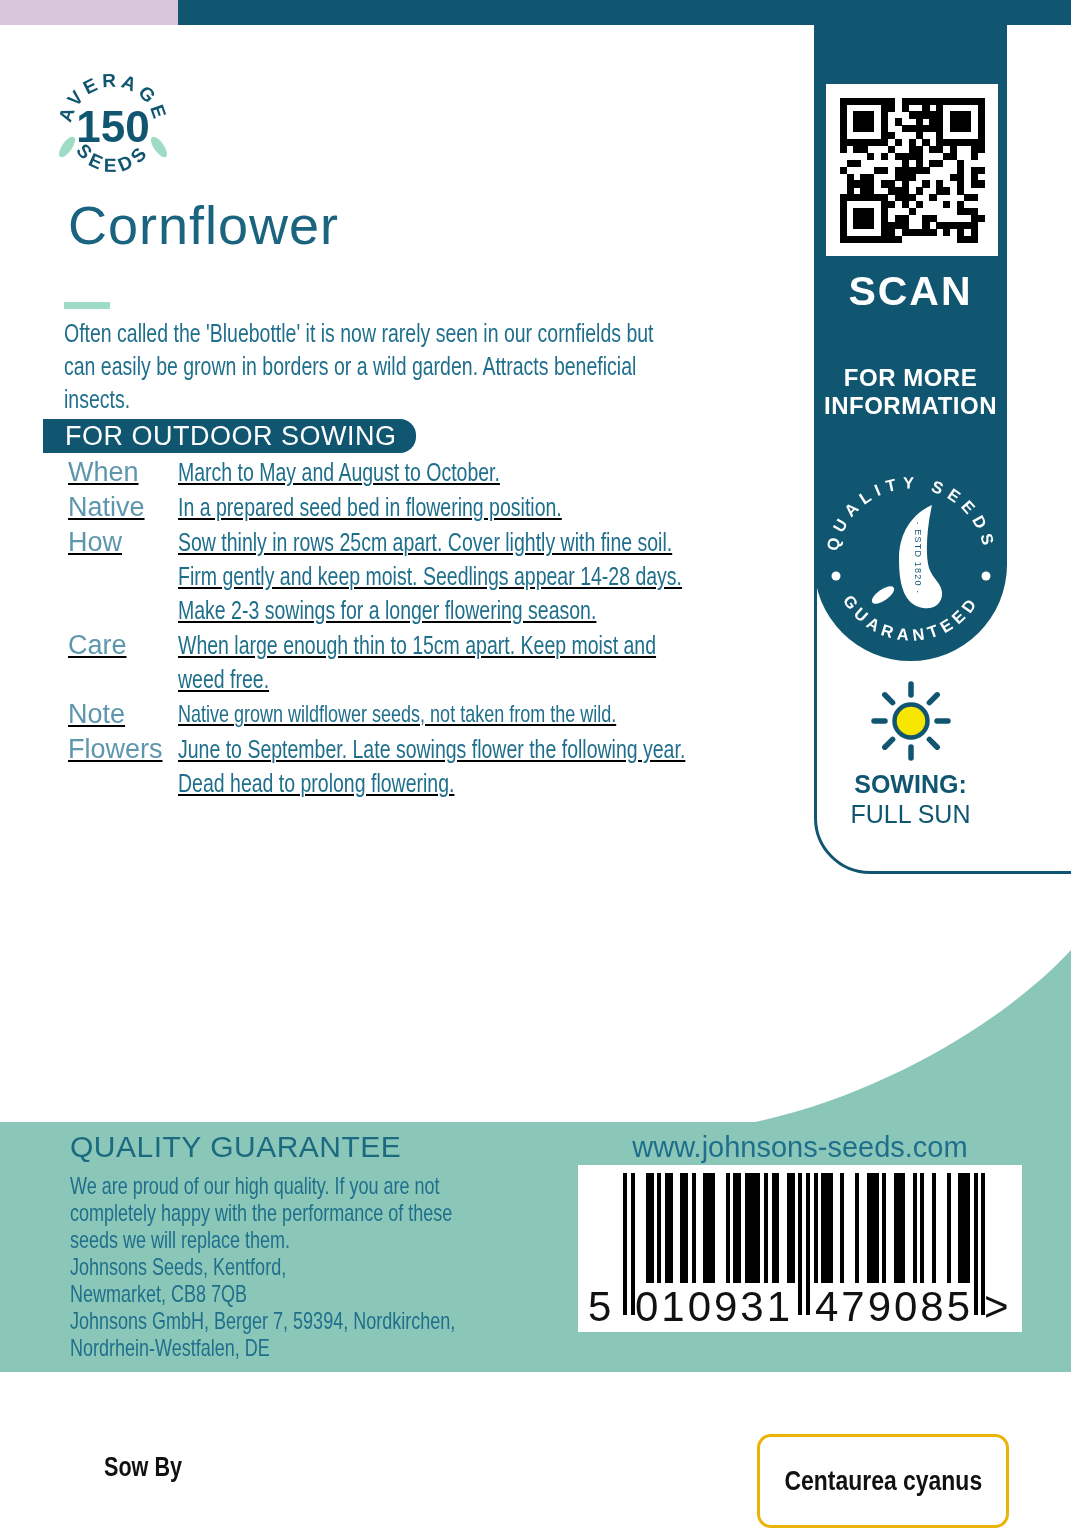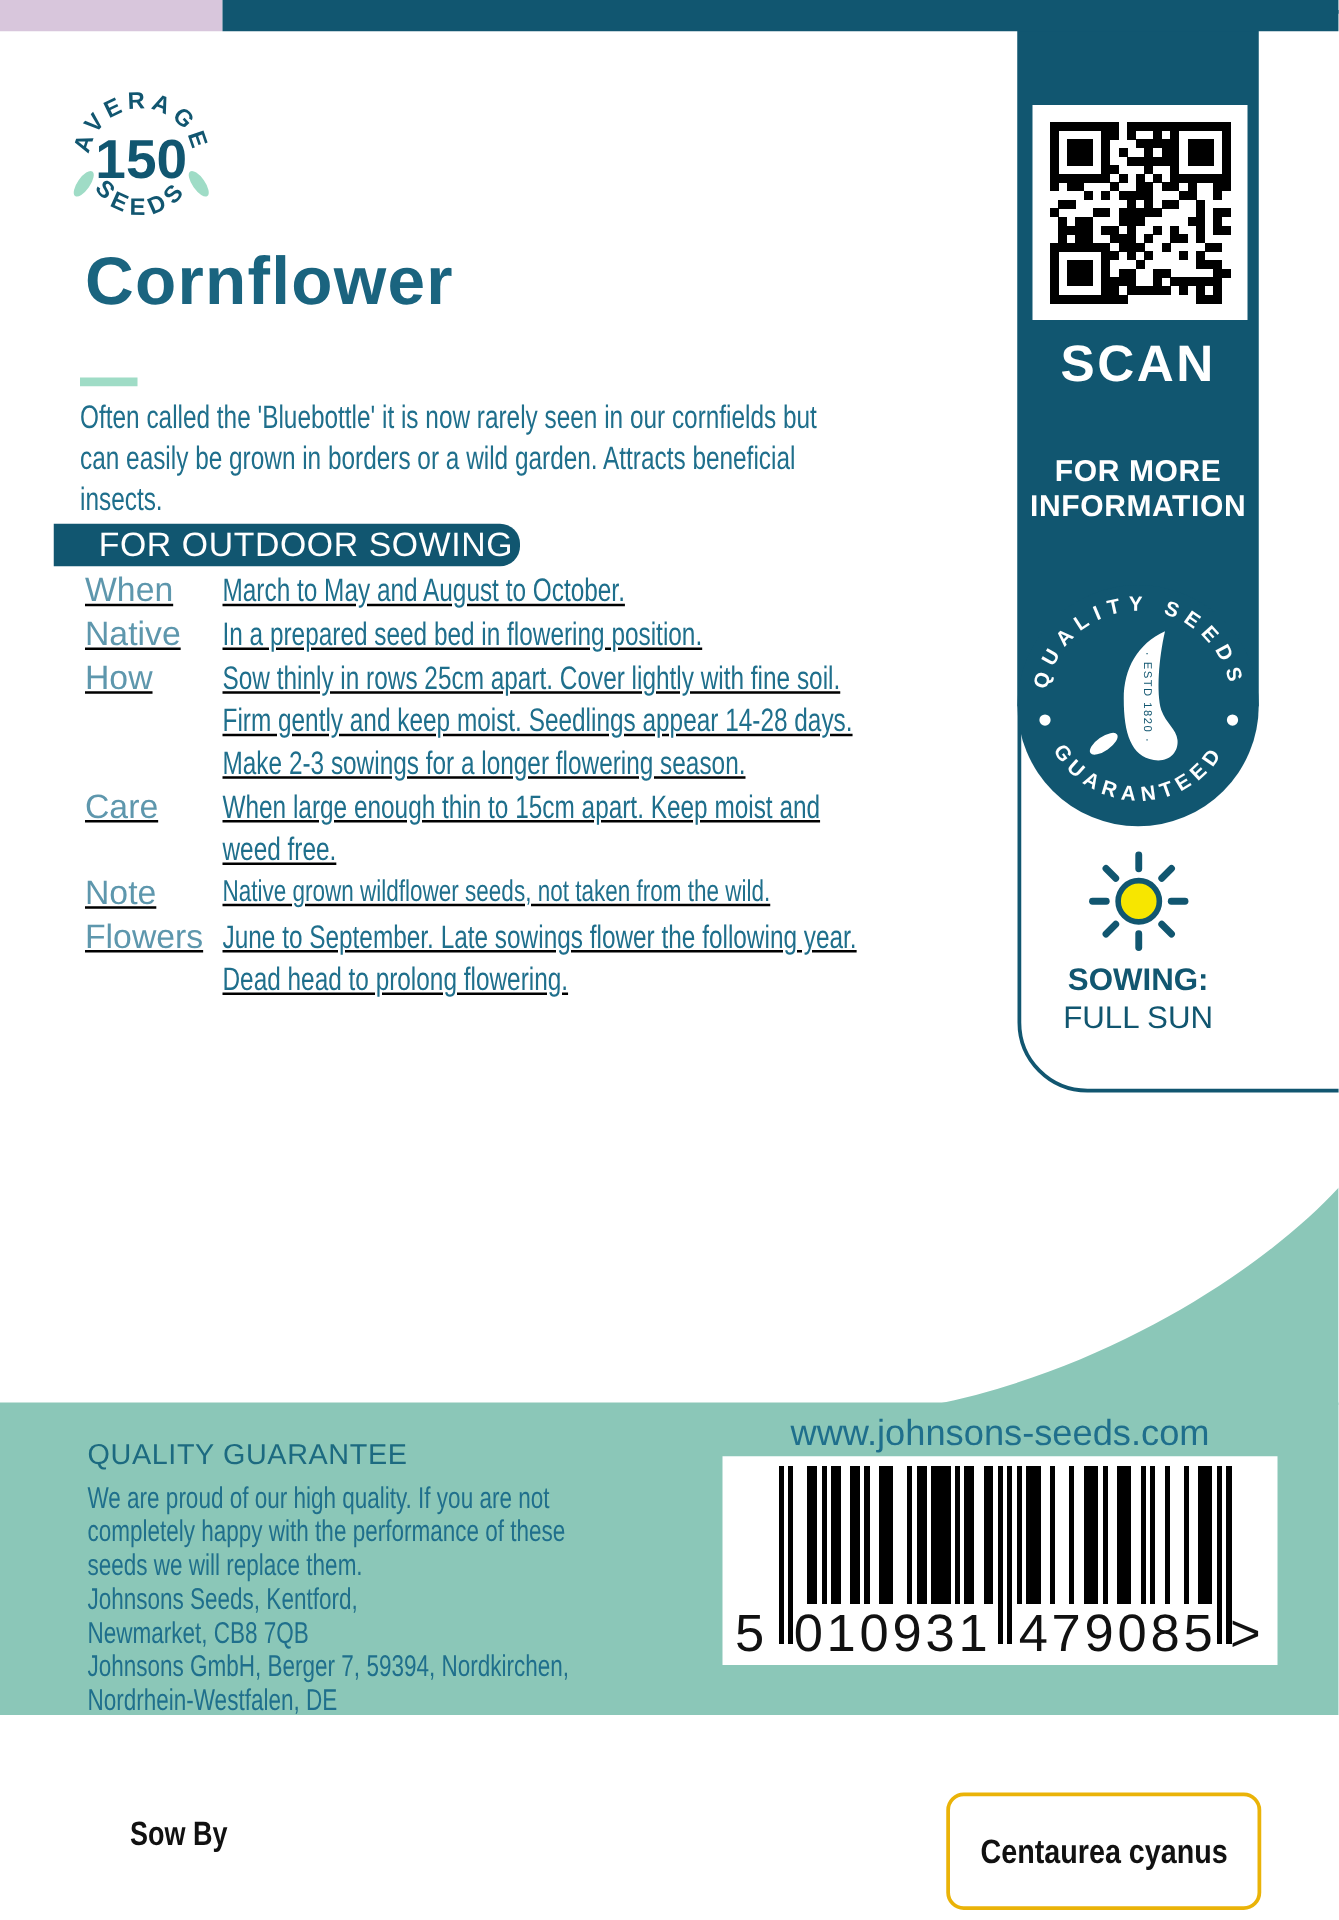--- a/index.html
+++ b/index.html
@@ -9,26 +9,26 @@
   .nw{white-space:nowrap;}
   .narrow{transform:scaleX(.75);transform-origin:0 0;white-space:nowrap;}
   .narrow8{transform:scaleX(.8);transform-origin:0 0;white-space:nowrap;}
 
   
   #bar-lav{left:0;top:0;width:178px;height:25px;background:#D8C6DC;z-index:6;}
   #bar-dark{left:178px;top:0;width:893px;height:25px;background:#115670;z-index:6;}
 
   
   #seeds-badge{left:48px;top:64px;z-index:3;}
-  #title{left:68px;top:194px;font-size:54px;font-weight:700;letter-spacing:1px;color:#1A647F;z-index:3;}
+  #title{left:68px;top:194px;font-size:54px;font-weight:400;letter-spacing:1px;color:#1A647F;z-index:3;}
   #dash{left:64px;top:302px;width:46px;height:7px;background:#9FDCC6;z-index:3;}
   #description{left:64px;top:317px;z-index:3;color:#1F6F8C;font-size:26px;line-height:33px;}
   #sow-head-bar{left:43px;top:419px;width:373px;height:34px;background:#115670;
                 border-radius:0 16px 16px 0;z-index:3;color:#fff;font-size:27px;
-                line-height:34px;padding-left:36px;box-sizing:border-box;letter-spacing:.5px;}
+                line-height:34px;padding-left:22px;box-sizing:border-box;letter-spacing:.5px;}
   #rows{left:68px;top:455px;width:746px;z-index:3;}
   .row{display:flex;margin-bottom:1px;text-decoration:underline;}
   .row .lab{width:110px;flex:0 0 110px;color:#5E97AD;font-size:27px;line-height:34px;}
   .row .cnt{color:#1F6F8C;font-size:26px;line-height:34px;}
   .row.note .cnt{font-size:24px;}
 
   
   #card-outline{left:814px;top:8px;width:272px;height:866px;border:3px solid #115670;
                 border-radius:0 0 0 56px;box-sizing:border-box;z-index:1;}
   #strip{left:814px;top:0;width:193px;height:565px;background:#115670;z-index:2;}
@@ -43,21 +43,21 @@
   #sun{left:869px;top:678px;z-index:3;}
   #prefers-label{left:814px;top:770px;width:193px;text-align:center;color:#115670;
                  font-size:25px;font-weight:bold;z-index:3;}
   #prefers-value{left:814px;top:800px;width:193px;text-align:center;color:#115670;
                  font-size:25px;z-index:3;}
 
   
   #teal-band{left:0;top:1122px;width:1071px;height:250px;background:#8BC7B8;z-index:2;}
   #wave{left:698px;top:946px;z-index:2;}
   #guarantee{left:70px;top:1130px;z-index:3;}
-  #guarantee .gh{font-size:23px;letter-spacing:.5px;color:#1C6A80;margin-bottom:8px;margin-top:20px;}
+  #guarantee .gh{font-size:30px;letter-spacing:.5px;color:#1C6A80;margin-bottom:8px;}
   #guarantee .gl{font-size:24px;line-height:27px;color:#1F6F8C;}
   #website{left:578px;top:1131px;width:444px;text-align:center;font-size:29px;color:#1F6F8C;z-index:3;}
   #barcode{left:578px;top:1165px;width:444px;height:167px;background:#fff;z-index:3;}
   #barcode .bd{position:absolute;font-size:42px;color:#111;top:118px;letter-spacing:3px;}
   #bc-first{left:10px;}
   #bc-g1{left:56px;width:160px;text-align:center;}
   #bc-g2{left:236px;width:160px;text-align:center;}
   #bc-end{left:406px;}
 
   

